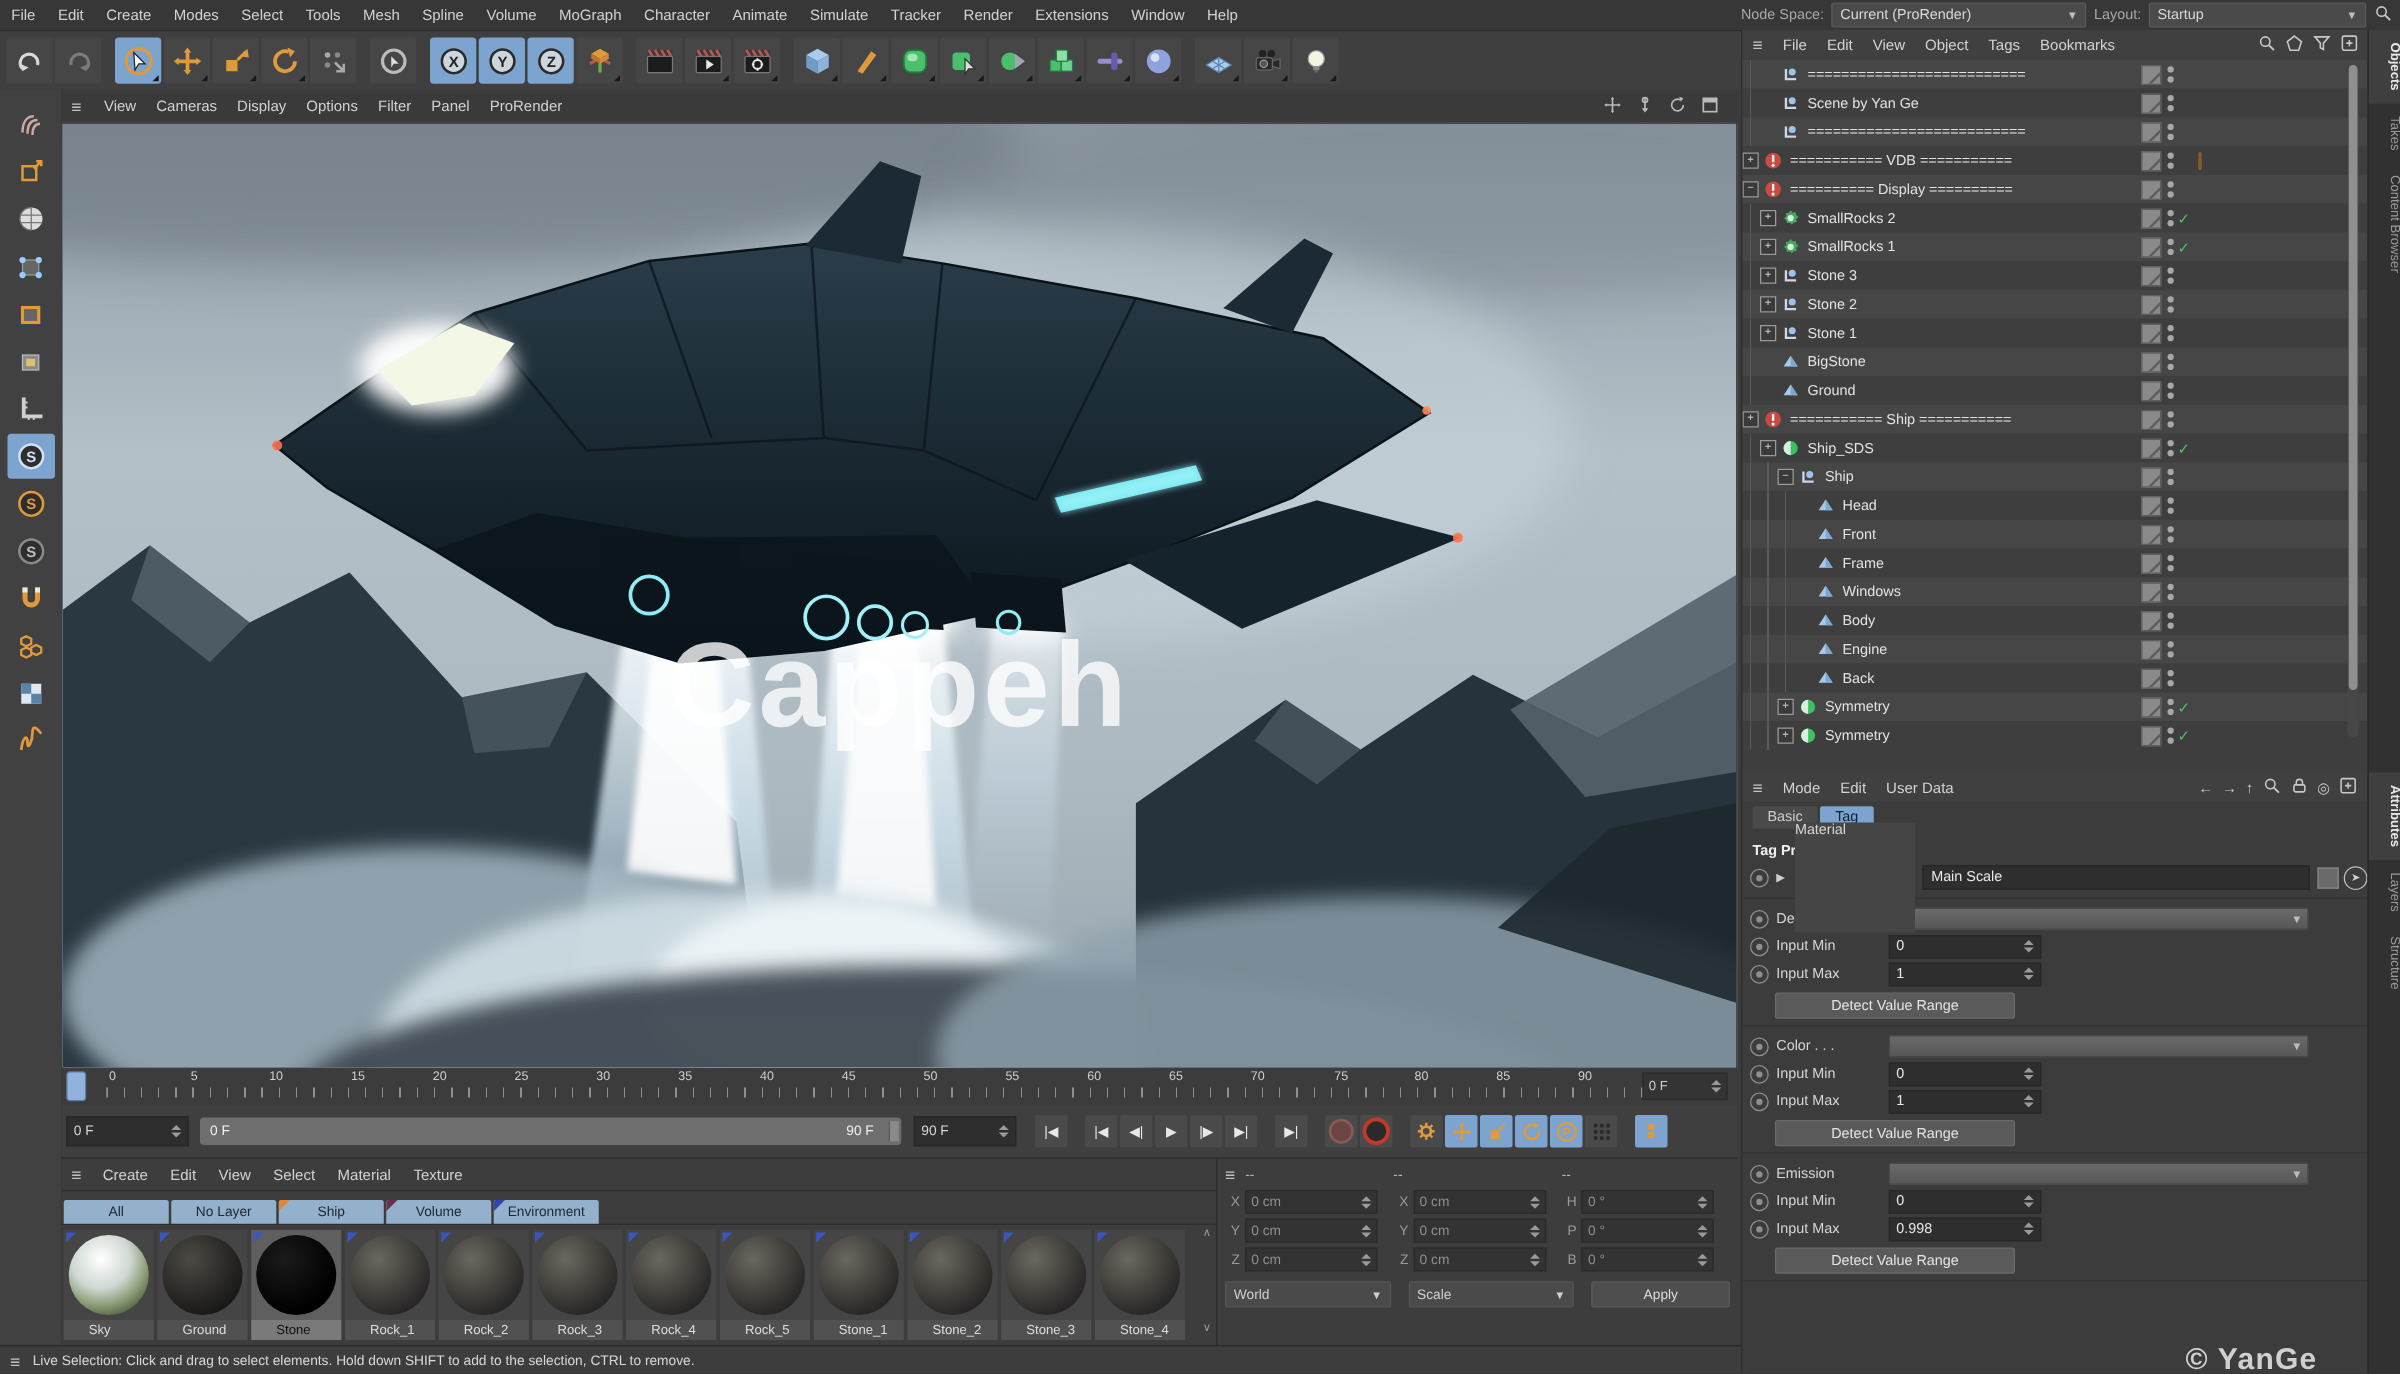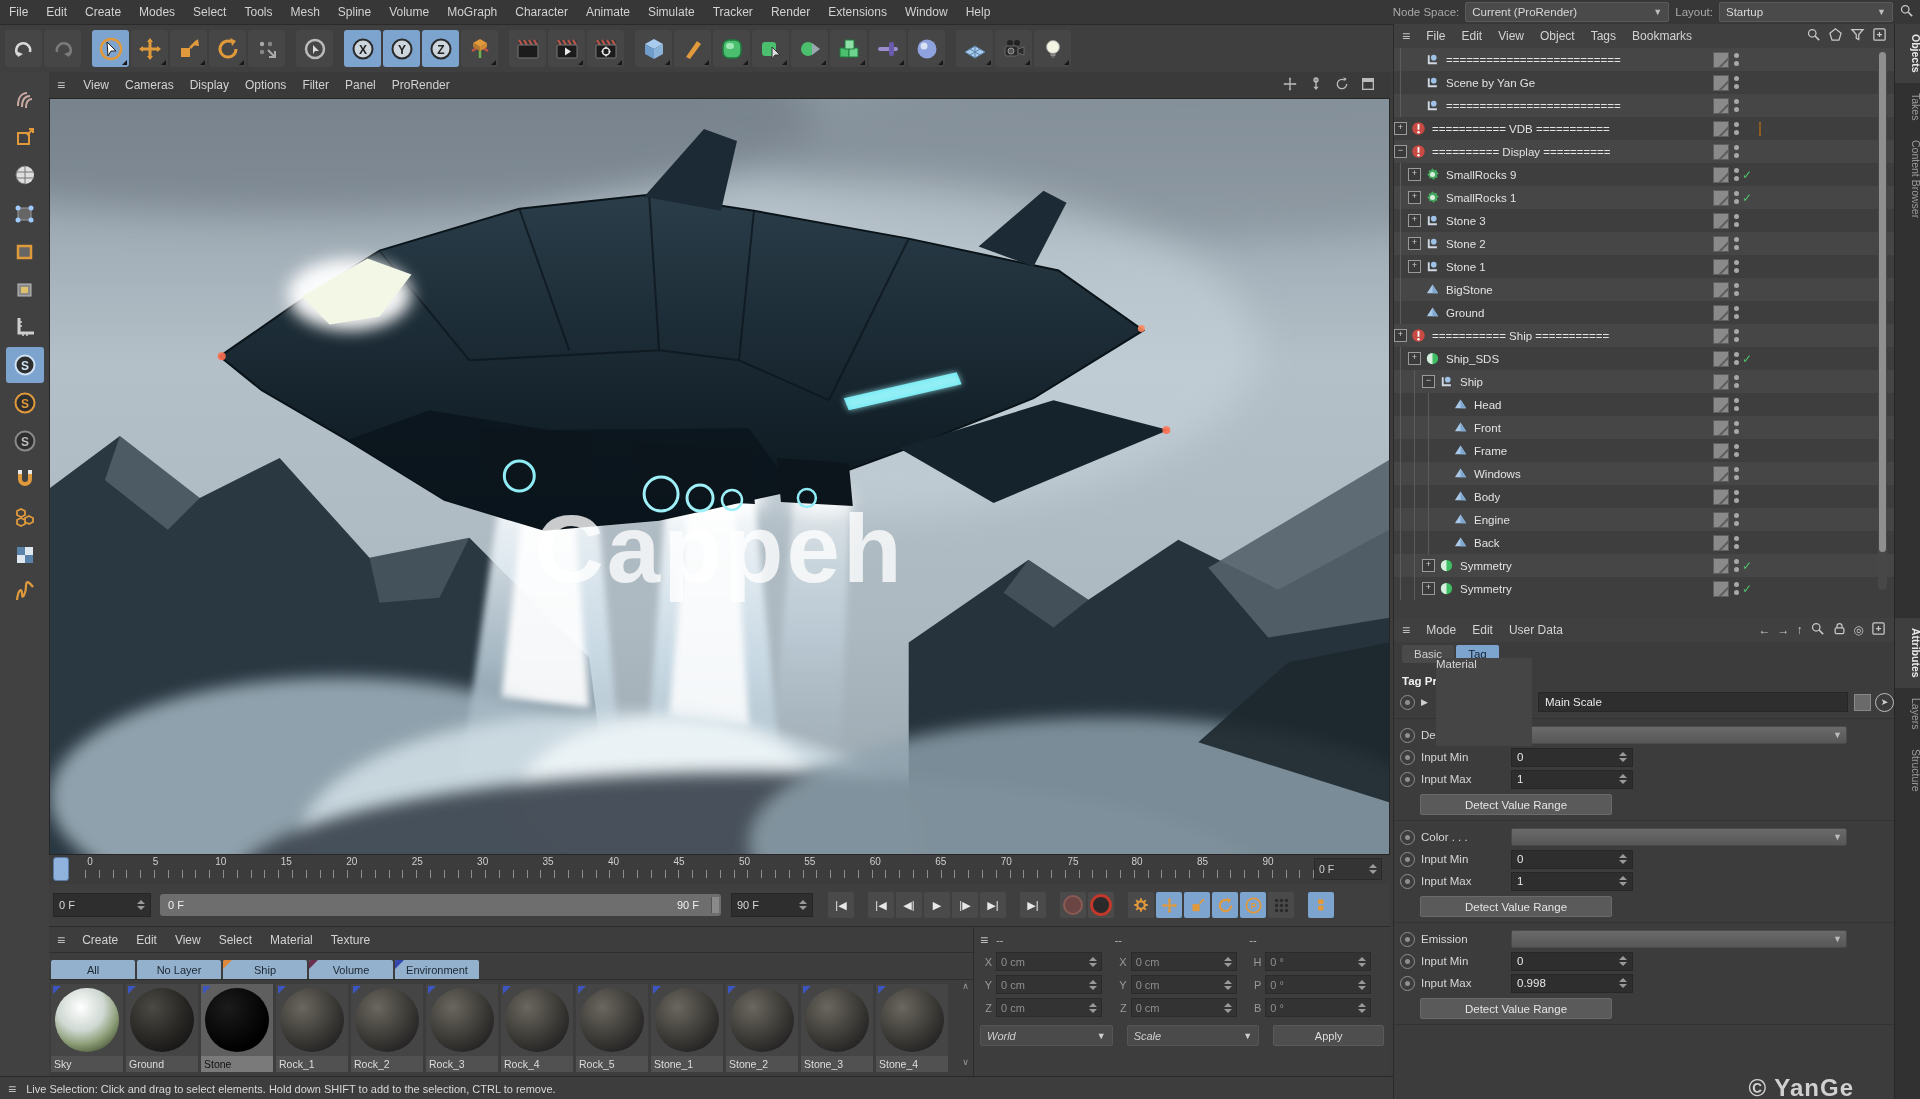--- a/index.html
+++ b/index.html
@@ -72,41 +72,41 @@
   #layer-tabs{height:24px;display:flex;align-items:flex-end;gap:2px;padding:2px 0 0 2px;border-bottom:1px solid #2e2e2e;}
   .ltab{position:relative;width:84px;height:19px;background:#93b1cc;color:#1d2733;font-size:11px;
         display:flex;align-items:center;justify-content:center;border-radius:2px 2px 0 0;overflow:hidden;}
   .ltab .corner{position:absolute;left:0;top:0;width:0;height:0;border-top:9px solid #000;border-right:9px solid transparent;}
   #mat-list{display:flex;padding:4px 2px 0 2px;gap:3px;}
   .mat{width:72px;height:88px;background:#454545;position:relative;}
   .mat.sel{background:#5f5f5f;}
   .mat .ball{position:absolute;left:4px;top:4px;width:64px;height:64px;border-radius:50%;}
   .mat .corner{position:absolute;left:2px;top:2px;width:0;height:0;border-top:8px solid #3c55c0;border-right:8px solid transparent;}
   .mat .mlabel{position:absolute;left:0;bottom:0;width:100%;height:16px;background:#515151;color:#dddddd;
-               font-size:10.5px;display:flex;align-items:center;padding-left:3px;box-sizing:border-box;}
+               font-size:10.5px;display:flex;align-items:center;padding-left:20px;box-sizing:border-box;}
   .mat.sel .mlabel{background:#7a7a7a;color:#111;}
   .ball.rock{background:radial-gradient(circle at 35% 30%,#6a675f,#3a3834 55%,#17161a 95%);}
   .ball.rockd{background:radial-gradient(circle at 35% 30%,#4c4a44,#262522 55%,#0e0e10 95%);}
   .ball.black{background:radial-gradient(circle at 35% 30%,#1b1b1b,#000 70%);}
   .ball.sky{background:radial-gradient(circle at 40% 30%,#ffffff,#cfd8d2 40%,#8fa07a 62%,#5d6b4a 78%,#3f4a33 95%);}
   #mat-scroll{position:absolute;right:2px;top:54px;width:11px;height:86px;display:flex;flex-direction:column;
       align-items:center;justify-content:space-between;color:#9a9a9a;font-size:9px;}
   
   #coords{position:absolute;left:973px;top:926px;width:417px;height:150px;background:#3d3d3d;
           border-top:1px solid #2b2b2b;border-left:1px solid #2b2b2b;font-size:11px;box-sizing:border-box;padding:3px 6px;}
   #coord-heads{display:flex;height:20px;align-items:center;color:#bdbdbd;}
   .chead{width:136px;display:flex;align-items:center;gap:8px;}
   .crow{display:flex;height:23px;align-items:center;}
   .ccell{width:136px;display:flex;align-items:center;gap:4px;color:#9a9a9a;}
   .ccell .cl{width:12px;text-align:right;}
   .cfld{flex:1;max-width:96px;height:17px;background:#333333;border:1px solid #2b2b2b;color:#8f8f8f;
         display:flex;align-items:center;padding:0 4px;justify-content:space-between;}
   #coord-bottom{display:flex;margin-top:6px;gap:14px;}
   .cselect{width:120px;height:19px;background:#4a4a4a;border:1px solid #555;border-radius:2px;display:flex;
-           align-items:center;justify-content:space-between;padding:0 6px;color:#cfcfcf;font-style:italic;}
+           align-items:center;justify-content:space-between;padding:0 6px;color:#cfcfcf;}
   #apply-btn{width:110px;height:19px;background:#4e4e4e;border:1px solid #5a5a5a;border-radius:2px;
              display:flex;align-items:center;justify-content:center;color:#dddddd;}
   
   #statusbar{position:absolute;left:0;top:1076px;width:1393px;height:23px;background:#3d3d3d;
              border-top:1px solid #2a2a2a;display:flex;align-items:center;font-size:11px;color:#d8d8d8;gap:8px;padding-left:6px;}
   
   #rpanel{position:absolute;left:1393px;top:24px;width:527px;height:1075px;background:#3c3c3c;border-left:1px solid #2a2a2a;}
   .pmenu{height:24px;background:#404040;border-bottom:1px solid #2c2c2c;display:flex;align-items:center;font-size:12px;}
   .pmenu .menu-item{padding:0 8px;}
   .pmenu-icons{margin-left:auto;display:flex;align-items:center;gap:7px;padding-right:34px;color:#c8c8c8;}
@@ -1065,21 +1065,21 @@
         </div>
         <div class="trow">
           <div class="tindent"></div>
           <div class="texp">+</div>
           <div class="ticon">
             <svg width="15" height="15" viewBox="0 0 24 24">
               <path d="M12 2l2.5 3 3.8-.8.8 3.8 3 2.5-3 2.5.8 3.8-3.8.8-2.5 3-2.5-3-3.8.8-.8-3.8-3-2.5 3-2.5-.8-3.8 3.8-.8z" fill="#46a85e"></path>
               <circle cx="12" cy="12" r="4" fill="#d8efe0"></circle>
             </svg>
           </div>
-          <div class="tname">SmallRocks 9</div>
+          <div class="tname">SmallRocks 2</div>
           <div class="tright">
             <div class="layerchip"></div>
             <div class="vdots">
               <b></b>
               <b></b>
             </div>
             <div class="tcheck">✓</div>
             <span><span class="ttag" style="background:#111;border-radius:50% 50% 20% 20%"></span></span>
           </div>
         </div>

